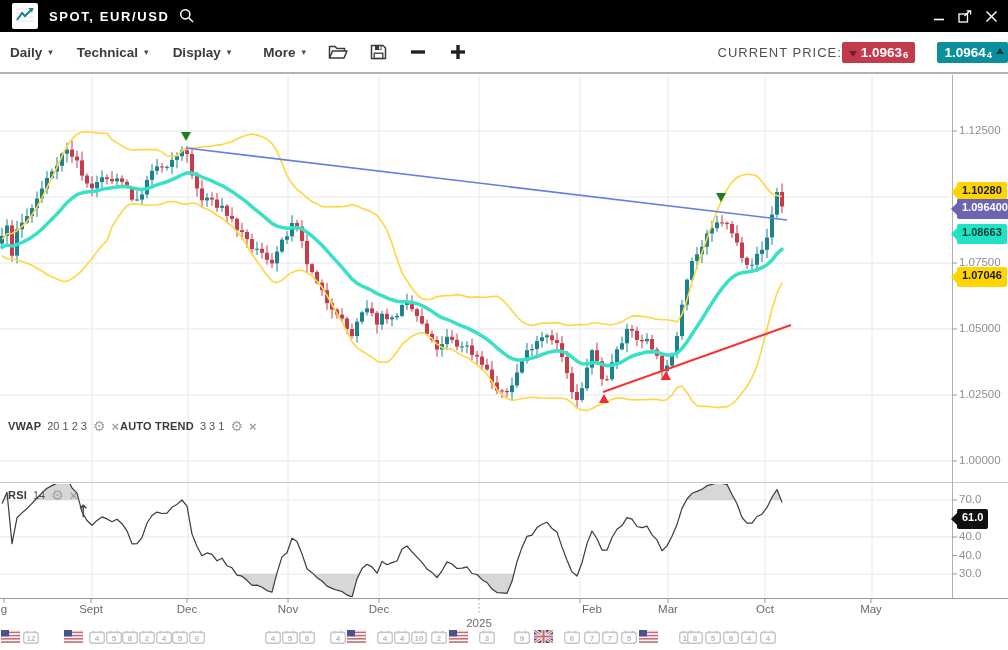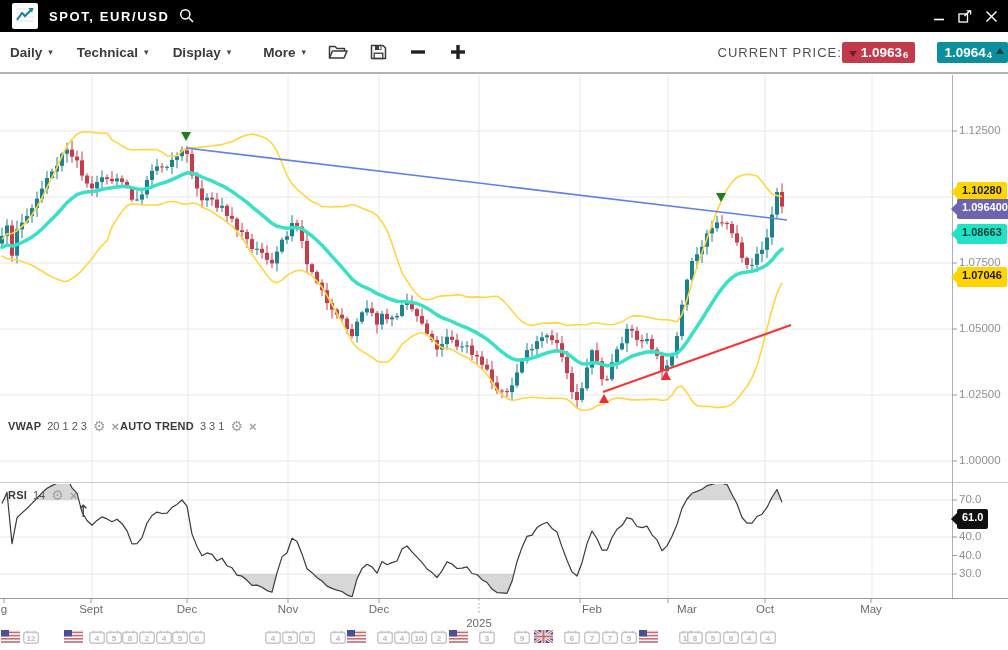--- a/index.html
+++ b/index.html
@@ -568,21 +568,21 @@
     <div class="axis-label" style="top: 530px;">40.0</div>
     <div class="axis-label" style="top: 548.5px;">40.0</div>
     <div class="axis-label" style="top: 567px;">30.0</div>
     <div class="pricebadge" style="top: 508.65px; --bg: #101010; color: rgb(255, 255, 255);">61.0</div>
     <div class="month" style="left: 4px; top: 603px;">g</div>
     <div class="month" style="left: 91px; top: 603px;">Sept</div>
     <div class="month" style="left: 187px; top: 603px;">Dec</div>
     <div class="month" style="left: 288px; top: 603px;">Nov</div>
     <div class="month" style="left: 379px; top: 603px;">Dec</div>
     <div class="month" style="left: 592px; top: 603px;">Feb</div>
-    <div class="month" style="left: 668px; top: 603px; margin-left: 19px;">Mar</div>
+    <div class="month" style="left: 668px; top: 603px;">Mar</div>
     <div class="month" style="left: 765px; top: 603px;">Oct</div>
     <div class="month" style="left: 871px; top: 603px;">May</div>
     <div class="month" style="left: 479px; top: 617px;">2025</div>
     <div class="evt" style="left: 1px;"><svg width="19" height="13" viewBox="0 0 19 13">
         <rect width="19" height="13" fill="#fff" stroke="#cfcfcf" stroke-width="0.5"></rect>
         <rect y="1.6" width="19" height="1.6" fill="#c96a72"></rect>
         <rect y="4.8" width="19" height="1.6" fill="#c96a72"></rect>
         <rect y="8" width="19" height="1.6" fill="#c96a72"></rect>
         <rect y="11.2" width="19" height="1.6" fill="#c96a72"></rect>
         <rect width="8" height="6.4" fill="#49518e"></rect>

